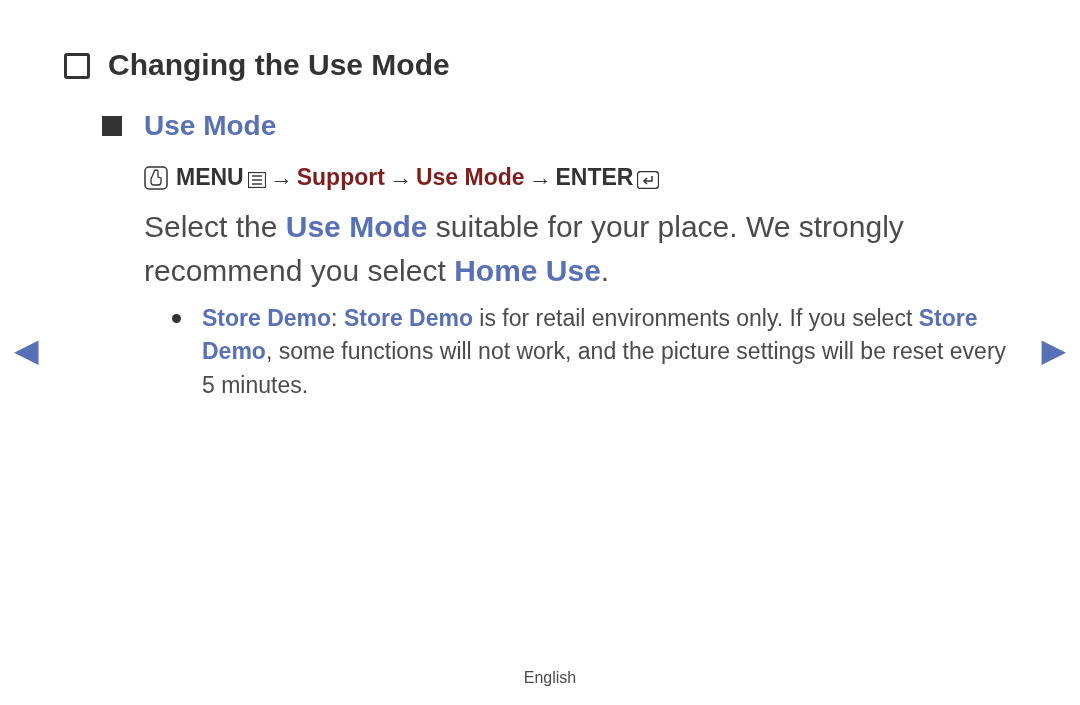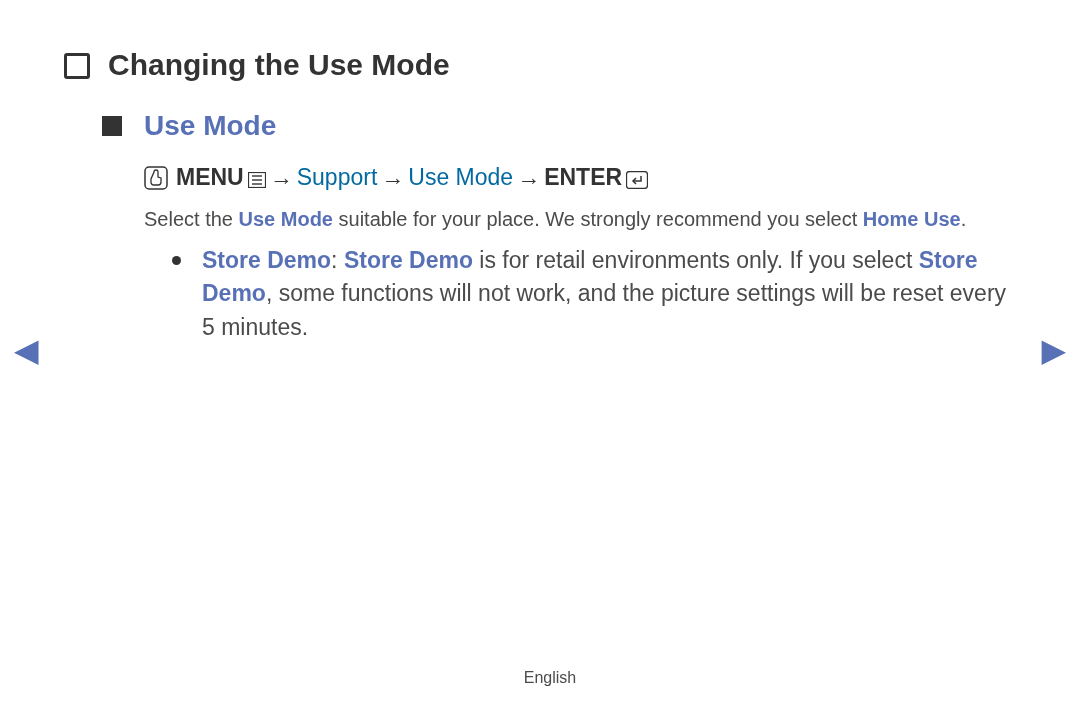--- a/index.html
+++ b/index.html
@@ -52,21 +52,21 @@
   .nav-path {
     margin-top: 22px;
     margin-left: 42px;
     font-size: 23px;
     font-weight: bold;
     display: flex;
     align-items: center;
     flex-wrap: wrap;
     gap: 4px;
   }
-  .nav-path .link { color: #0369a1; font-weight: normal; }
+  .nav-path .link { color: #7f1d1d; font-weight: bold; }
   .nav-path .text { color: #333; }
   .nav-path .arrow { color: #333; }
   .touch-icon {
     display: inline-flex;
     width: 24px;
     height: 24px;
     margin-right: 4px;
   }
   .touch-icon svg { width: 100%; height: 100%; }
   .menu-icon {
@@ -77,21 +77,21 @@
   .menu-icon svg { width: 100%; height: 100%; }
   .enter-icon {
     display: inline-flex;
     width: 22px; height: 18px;
     position: relative; top: 2px;
   }
   .enter-icon svg { width: 100%; height: 100%; }
   .body-text {
     margin-top: 14px;
     margin-left: 42px;
-    font-size: 20px;
+    font-size: 30px;
     line-height: 1.45;
     color: #4b4b4b;
   }
   .hl { color: #5871b6; font-weight: bold; }
   .bullets {
     margin-top: 10px;
     margin-left: 70px;
     list-style: none;
   }
   .bullets li {

